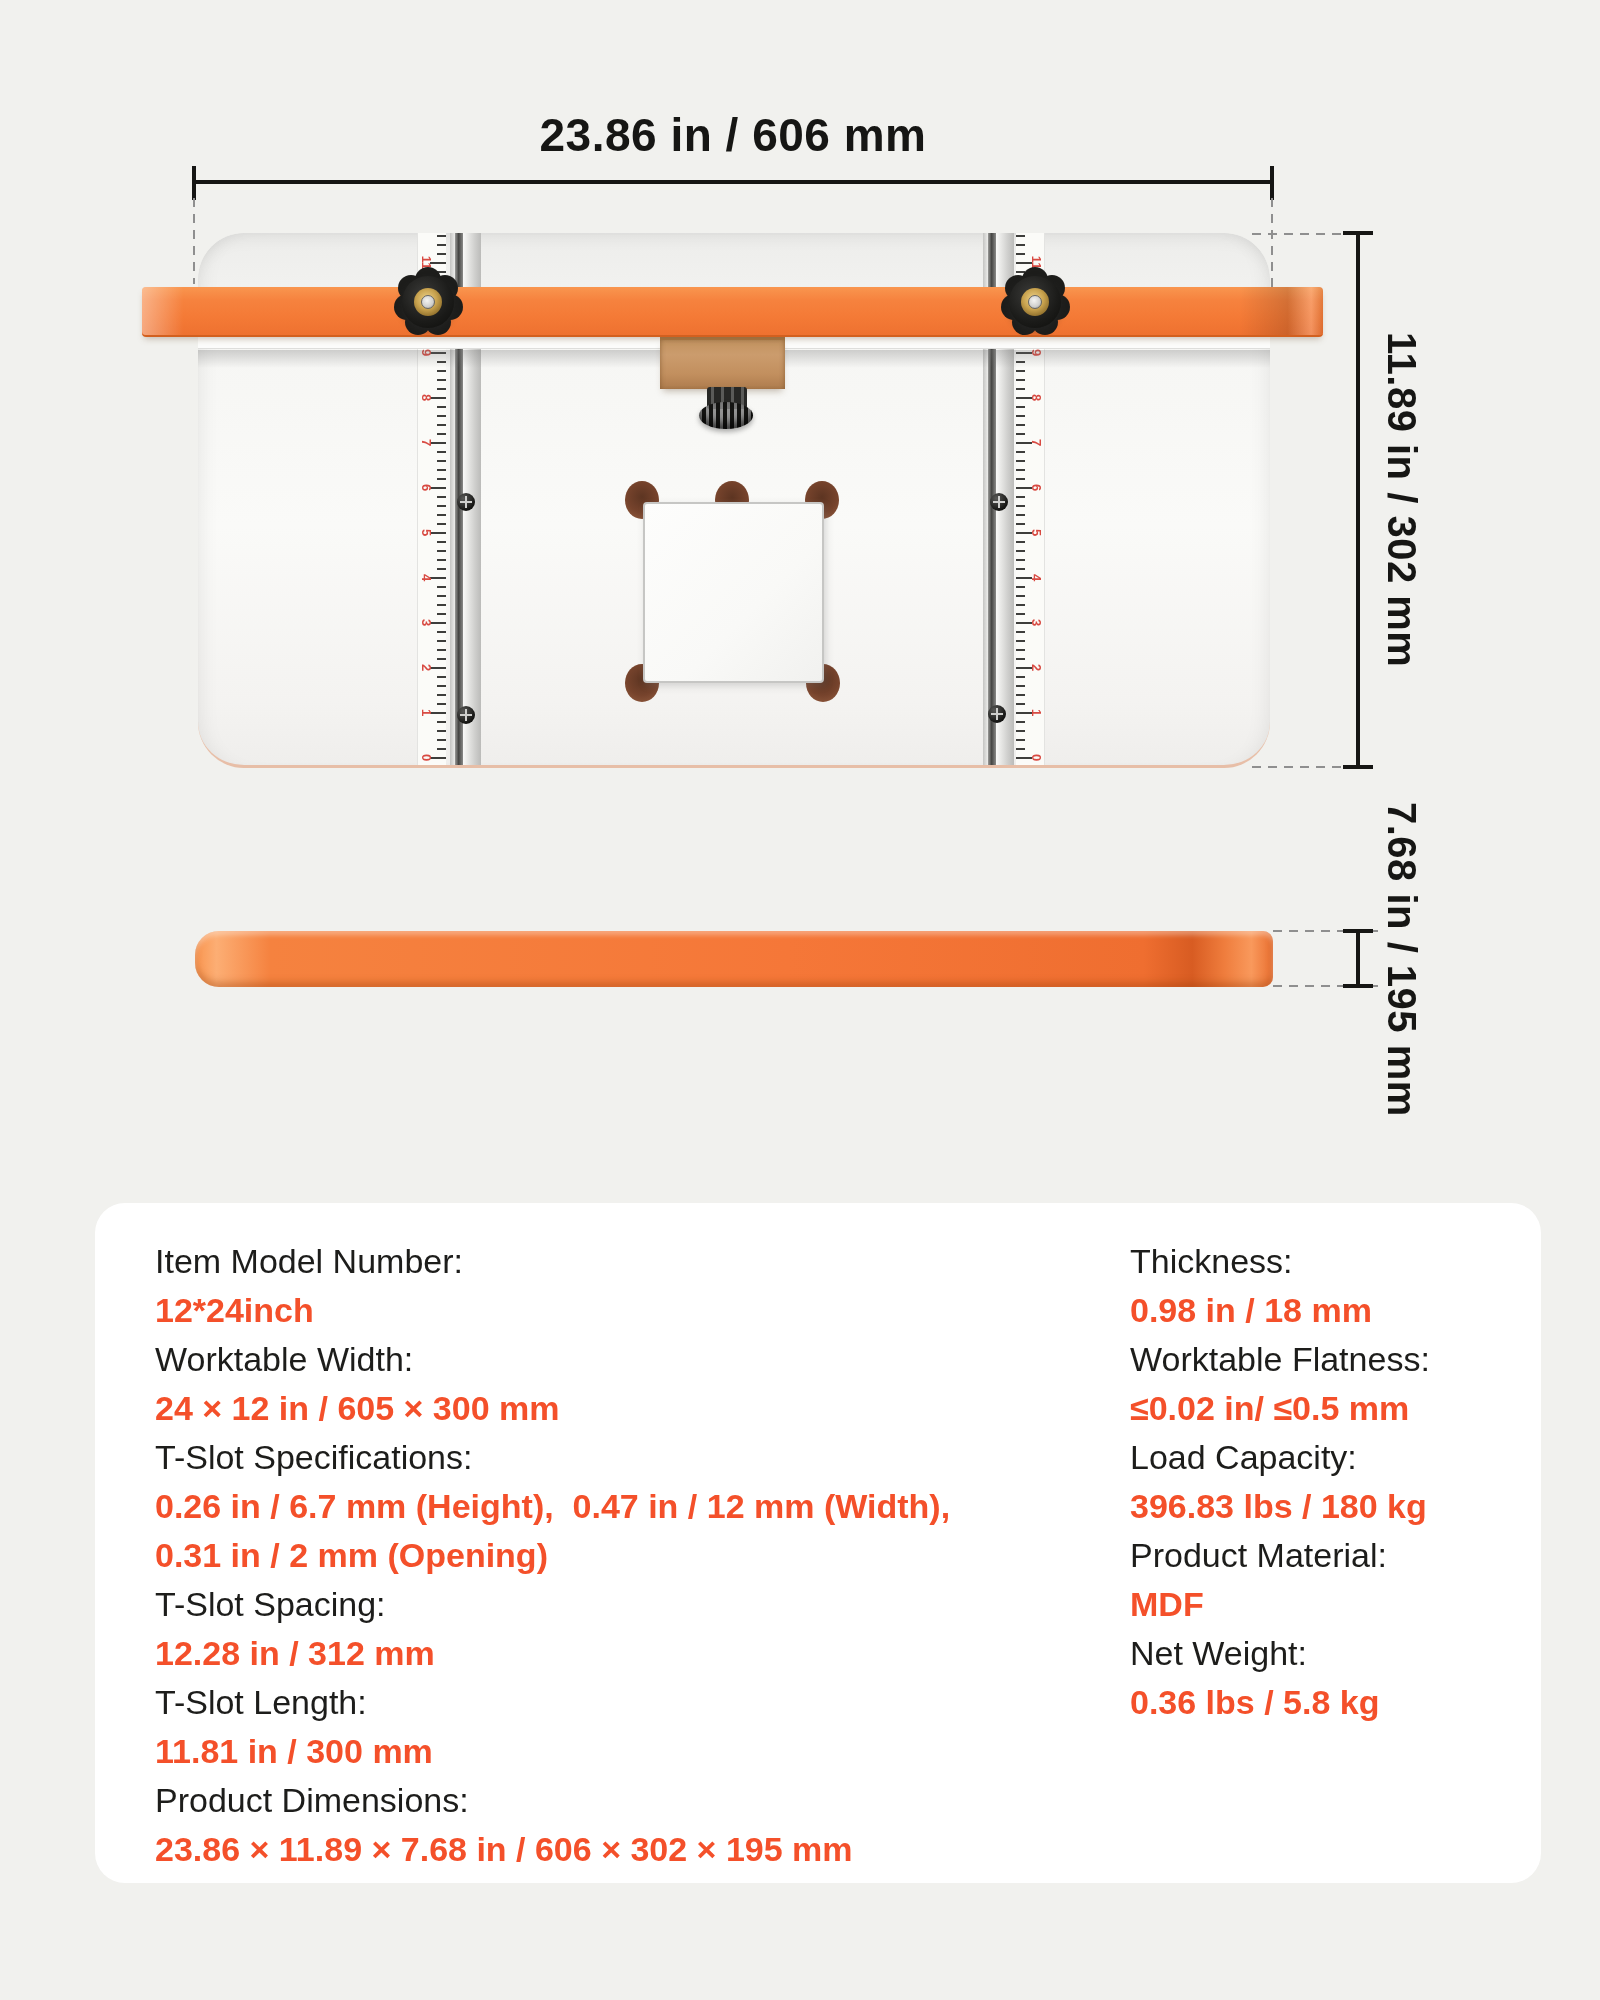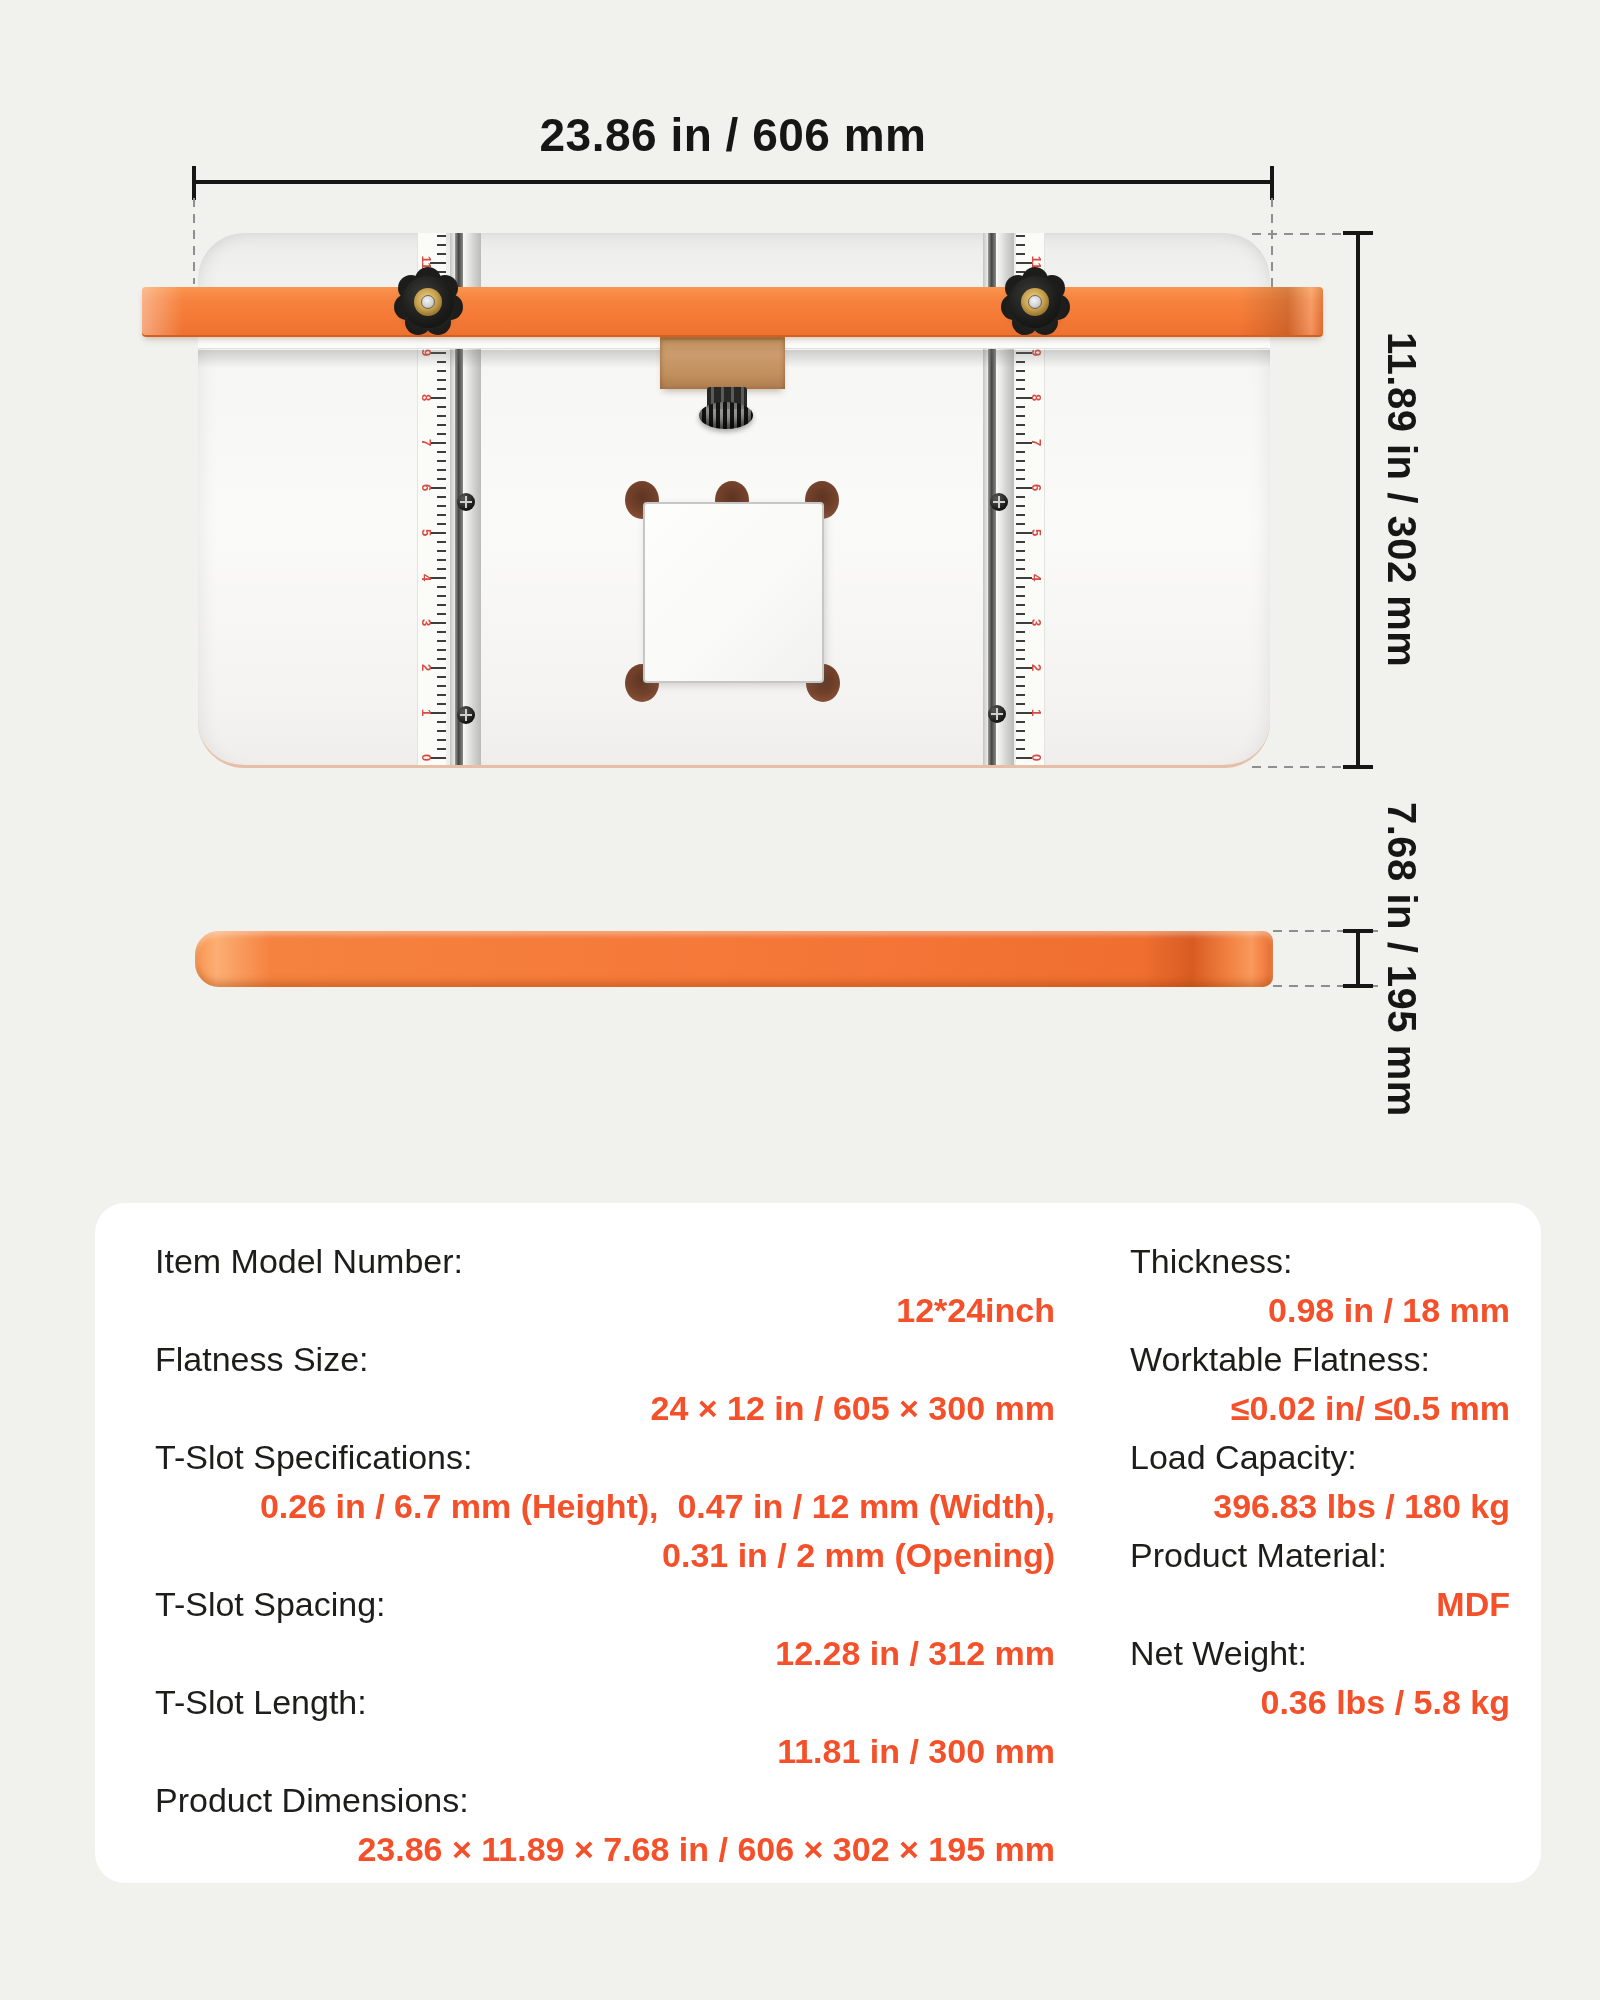--- a/index.html
+++ b/index.html
@@ -108,21 +108,21 @@
     box-shadow:inset 0 4px 5px rgba(255,255,255,.35), inset 0 -5px 7px rgba(150,60,10,.35);}
   .tline{position:absolute;left:1356px;top:931px;width:4px;height:56px;background:#161614;}
 
   
   .panel{position:absolute;left:95px;top:1203px;width:1446px;height:680px;border-radius:30px;background:#ffffff;}
   .col{position:absolute;top:34px;}
   .col-left{left:60px;width:900px;}
   .col-right{left:1035px;width:380px;}
   .sl,.sv{height:49px;line-height:49px;font-size:34px;white-space:pre;}
   .sl{color:#1d1d1b;}
-  .sv{color:#f4502a;font-weight:bold;text-align:right;}
+  .sv{color:#f4502a;font-weight:bold;}
 </style>
 </head>
 <body>
 
 <div class="canvas">
 
   <div class="dim-title">23.86 in / 606 mm</div>
   <div class="dim-line-top"></div>
   <div class="dim-tick t-left"></div>
   <div class="dim-tick t-right"></div>
@@ -228,21 +228,21 @@
   <div class="hdash" style="left:1273px;top:985px;width:105px;"></div>
   <div class="tline"></div>
   <div class="cap" style="top:929px;"></div>
   <div class="cap" style="top:984px;"></div>
   <div class="rot-label" style="top:779px;height:360px;">7.68 in / 195 mm</div>
 
   <div class="panel">
     <div class="col col-left">
       <div class="sl">Item Model Number:</div>
       <div class="sv">12*24inch</div>
-      <div class="sl">Flatness Size:</div>
+      <div class="sl">Worktable Width:</div>
       <div class="sv">24 × 12 in / 605 × 300 mm</div>
       <div class="sl">T-Slot Specifications:</div>
       <div class="sv">0.26 in / 6.7 mm (Height),  0.47 in / 12 mm (Width),</div>
       <div class="sv">0.31 in / 2 mm (Opening)</div>
       <div class="sl">T-Slot Spacing:</div>
       <div class="sv">12.28 in / 312 mm</div>
       <div class="sl">T-Slot Length:</div>
       <div class="sv">11.81 in / 300 mm</div>
       <div class="sl">Product Dimensions:</div>
       <div class="sv">23.86 × 11.89 × 7.68 in / 606 × 302 × 195 mm</div>

